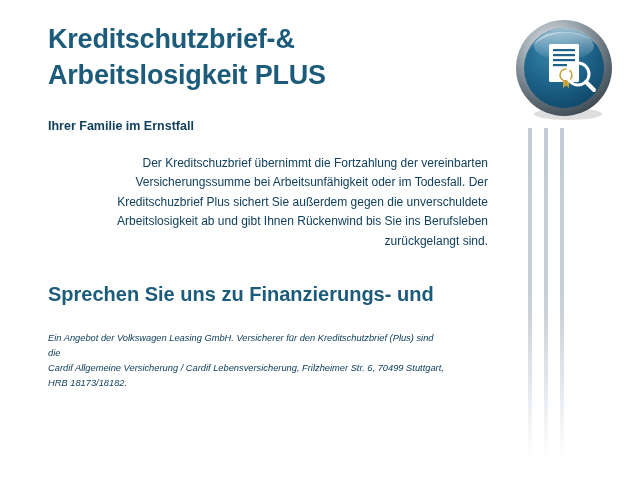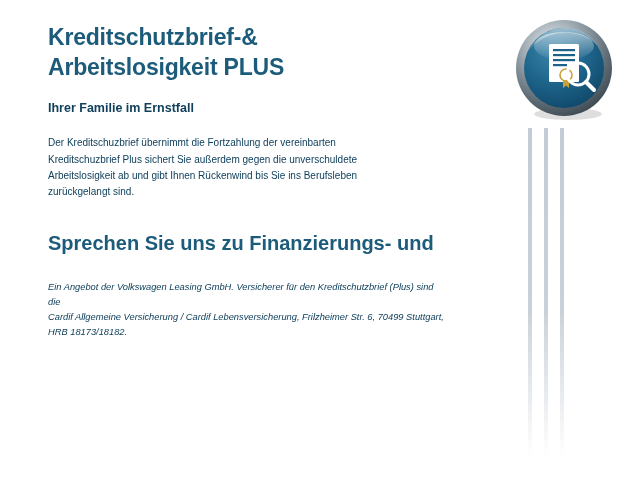--- a/index.html
+++ b/index.html
@@ -52,42 +52,43 @@
 
   
   .content {
     position: absolute;
     left: 48px;
     top: 22px;
     width: 440px;
   }
   .title {
     color: #1c5b7a;
-    font-size: 23px;
+    font-size: 27px;
     font-weight: bold;
     line-height: 1.32;
     letter-spacing: -0.2px;
-    margin: 0 0 16px 0;
+    margin: 0 0 24px 0;
   }
   .title .line { display: block; }
 
   .lead {
     color: #10405c;
     font-size: 12.5px;
     font-weight: bold;
     line-height: 1.5;
     margin: 0 0 18px 0;
   }
   .lead .line { display: block; }
 
   .body-text {
     color: #10405c;
-    font-size: 10px;
+    font-size: 12px;
     line-height: 1.62;
     margin: 0 0 30px 0;
+    text-align: right;
   }
   .body-text .line { display: block; }
 
   .cta {
     color: #1c5b7a;
     font-size: 20px;
     font-weight: bold;
     line-height: 1.38;
     margin: 0 0 22px 0;
   }
@@ -160,20 +161,21 @@
       <span class="line">Kreditschutzbrief-&amp;</span>
       <span class="line">Arbeitslosigkeit PLUS</span>
     </h1>
 
     <p class="lead">
       <span class="line">Ihrer Familie im Ernstfall</span>
     </p>
 
     <p class="body-text">
       <span class="line">Der Kreditschuzbrief übernimmt die Fortzahlung der vereinbarten</span>
+      <span class="line">Versicherungssumme bei Arbeitsunfähigkeit oder im Todesfall. Der</span>
       <span class="line">Kreditschuzbrief Plus sichert Sie außerdem gegen die unverschuldete</span>
       <span class="line">Arbeitslosigkeit ab und gibt Ihnen Rückenwind bis Sie ins Berufsleben</span>
       <span class="line">zurückgelangt sind.</span>
     </p>
 
     <h2 class="cta">
       <span class="line">Sprechen Sie uns zu Finanzierungs- und</span>
     </h2>
 
     <p class="fineprint">

